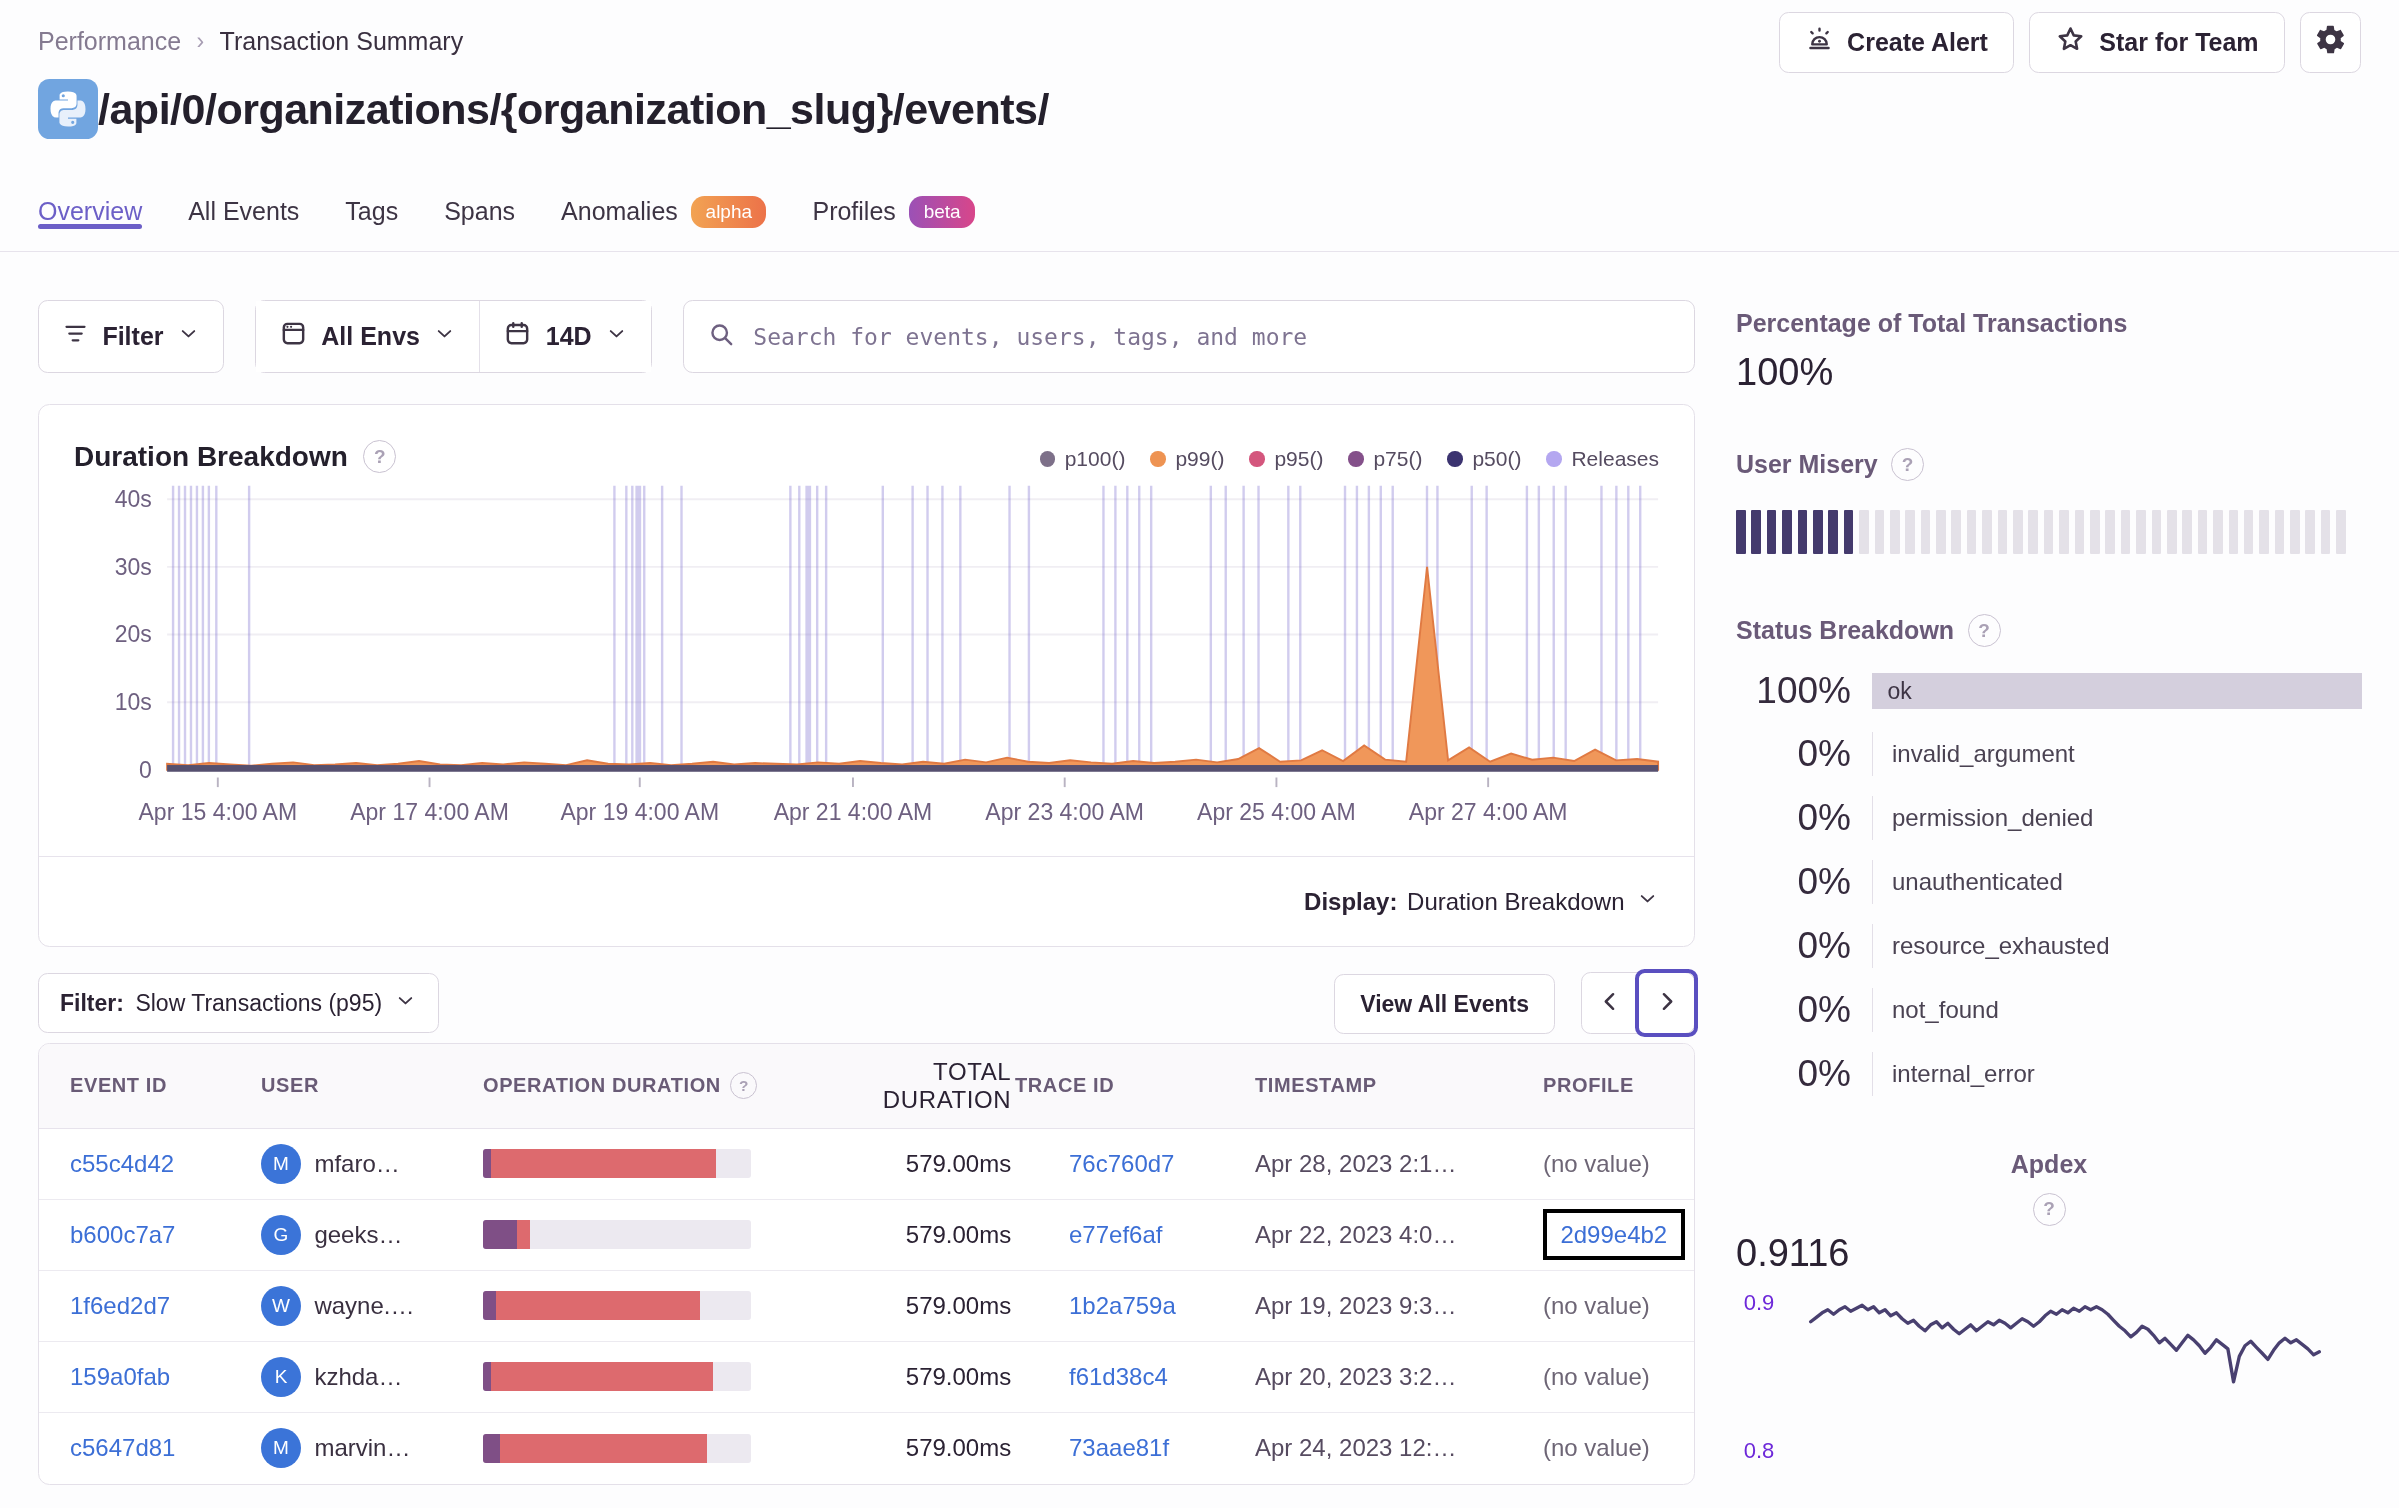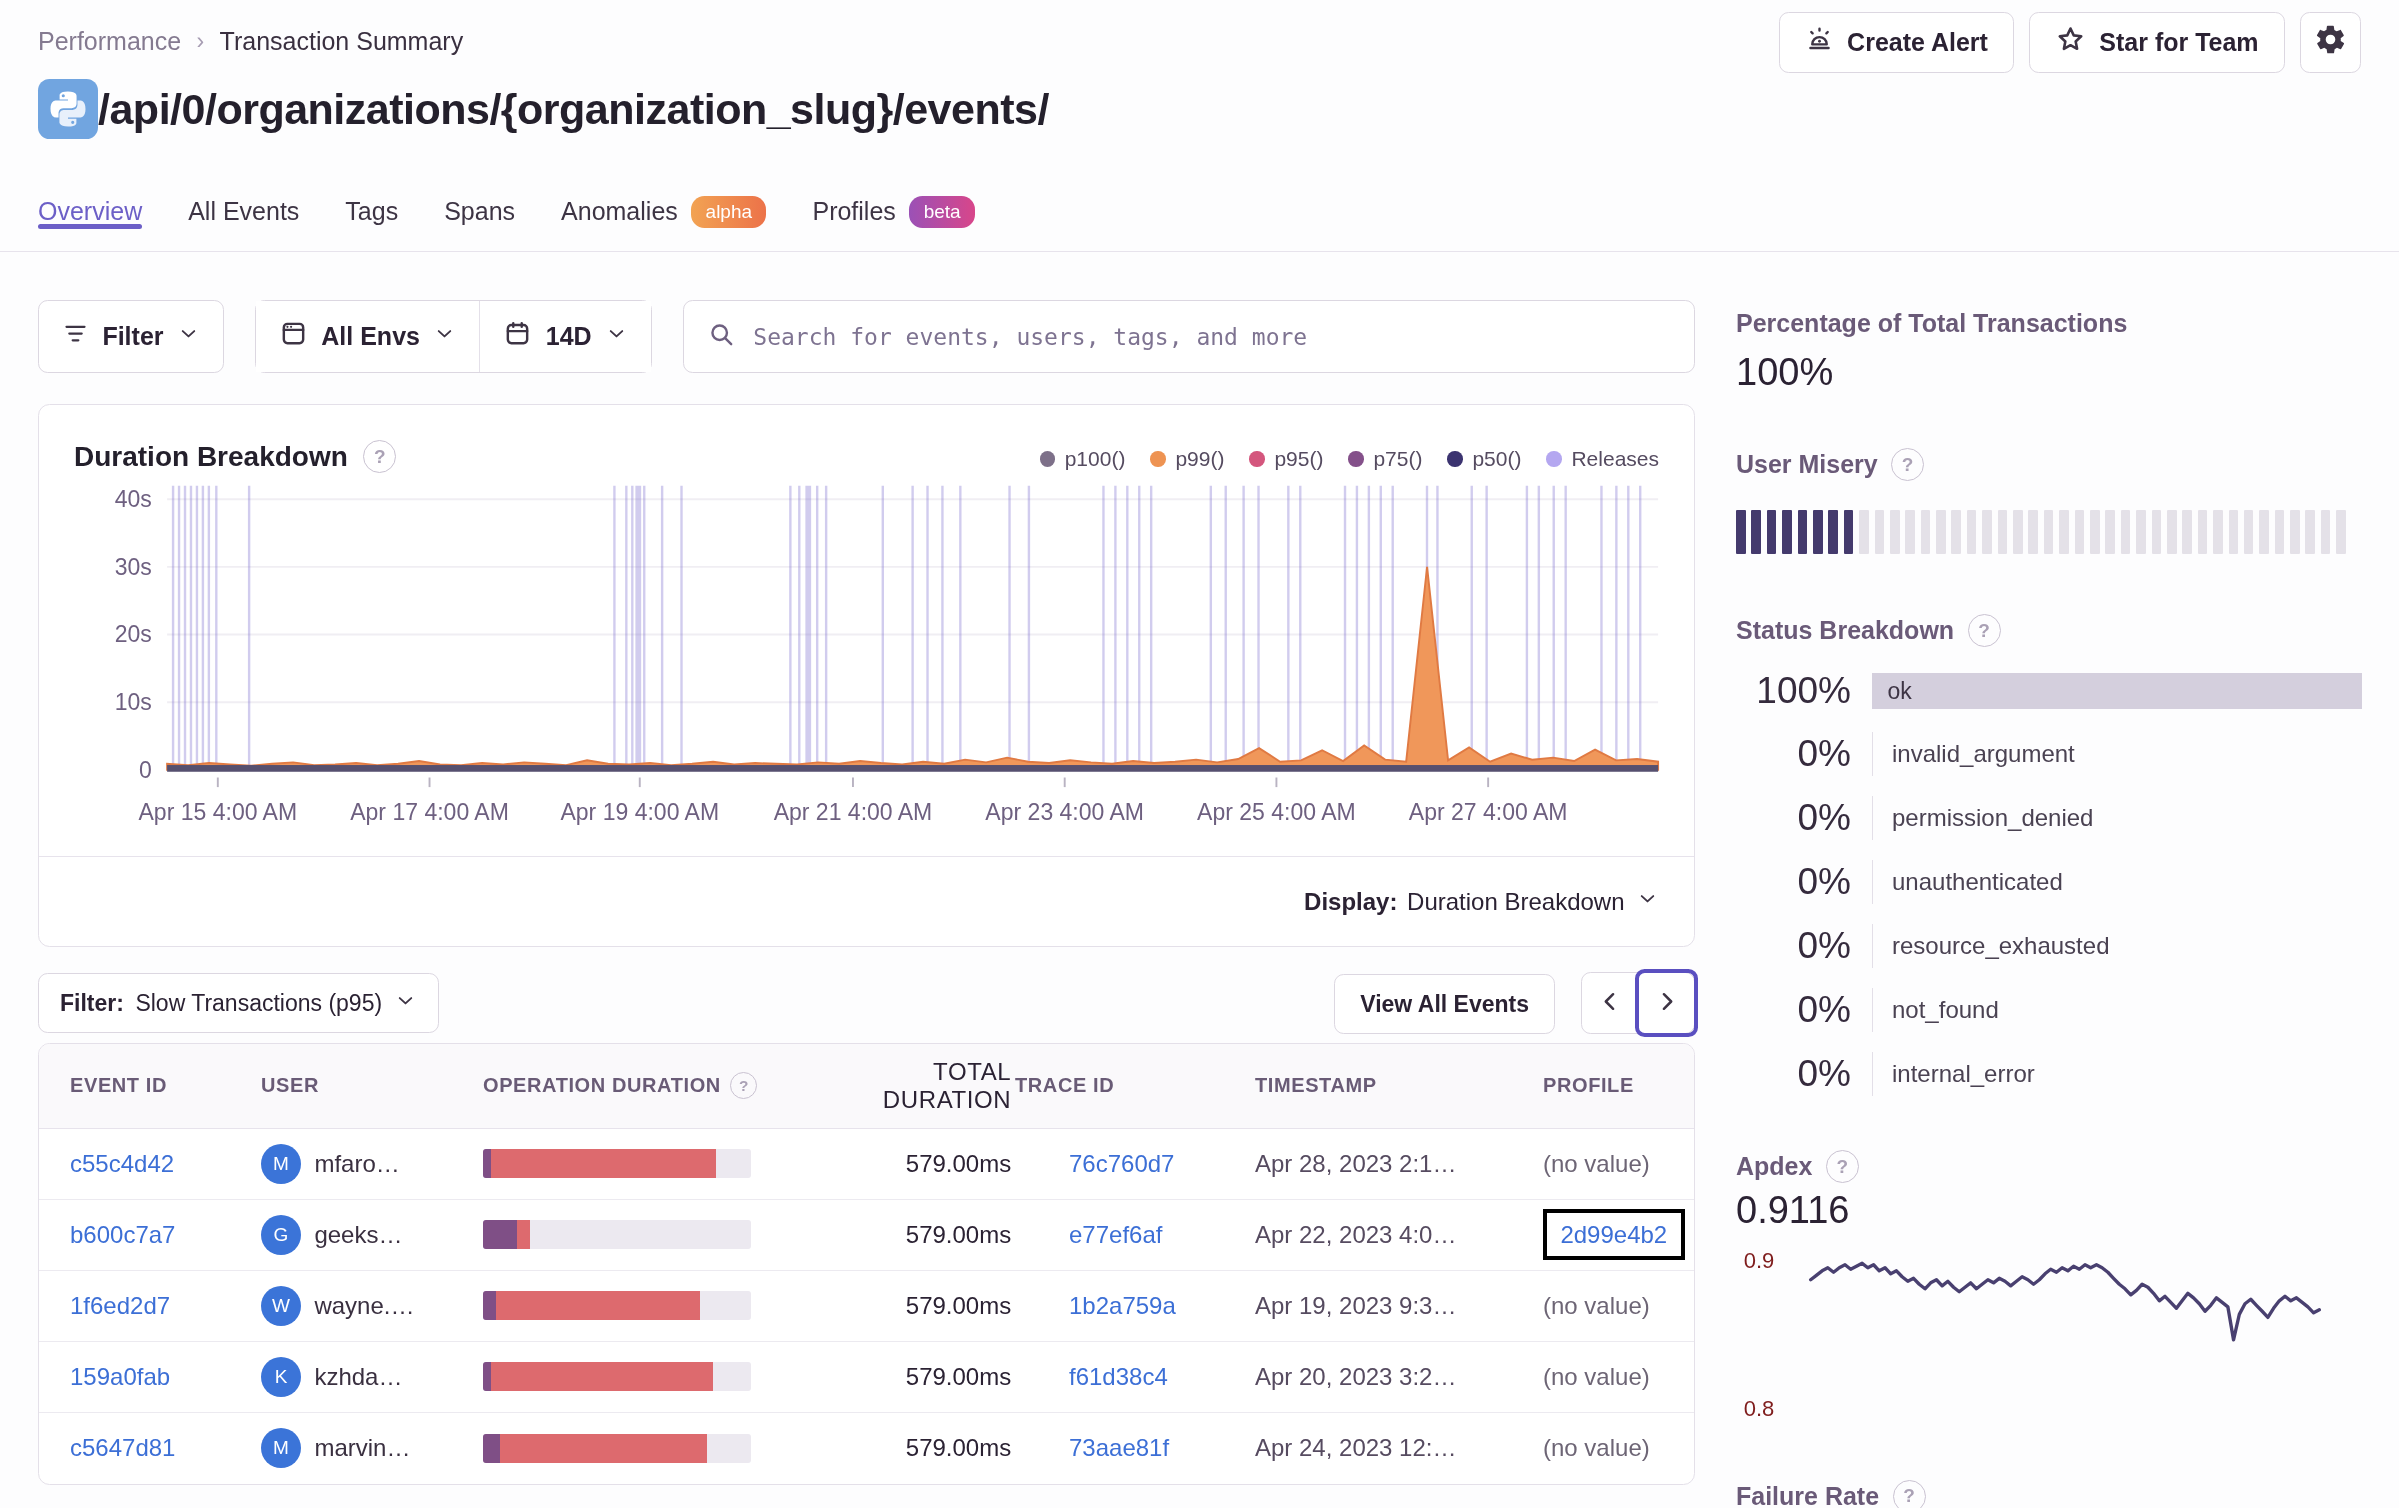--- a/index.html
+++ b/index.html
@@ -97,23 +97,23 @@
   .misery { margin-top:29px; display:flex; gap:5.8px; }
   .misery span { width:9.6px; height:44px; background:#e4e1e8; border-radius:1px; }
   .misery span.filled { background:#443a6d; }
   .status-rows { margin-top:23px; }
   .status-row { display:flex; align-items:center; margin-top:20px; }
   .status-pct { width:115px; text-align:right; font-size:37px; color:#352b3d; flex:none; }
   .status-bar { flex:1; margin-left:21px; height:36px; background:#d4cfdd; border-radius:0;
     display:flex; align-items:center; padding-left:15.4px; font-size:23px; color:#3d3444; }
   .status-label { flex:1; margin-left:21px; border-left:1.9px solid #e3dfe8; padding-left:19px;
     font-size:24px; color:#4a4252; height:44px; display:flex; align-items:center; }
-  .apdex-head { margin-top:54px; }
+  .apdex-head { margin-top:54px;flex-direction:column; }
   .spark-wrap { margin-top:9.6px; position:relative; padding-left:67px; }
-  .spark-ylab { position:absolute; left:7.7px; font-size:22px; color:#7f1d1d; }
+  .spark-ylab { position:absolute; left:7.7px; font-size:22px; color:#6d28d9; }
   .spark-ylab.top { top:5.8px; } .spark-ylab.bot { bottom:1.9px; }
   .fail-head { margin-top:56px; }
 </style>
 </head>
 <body>
 
 <div class="breadcrumb">
   <span class="crumb-link">Performance</span>
   <span class="crumb-sep">›</span>
   <span class="crumb-current">Transaction Summary</span>

